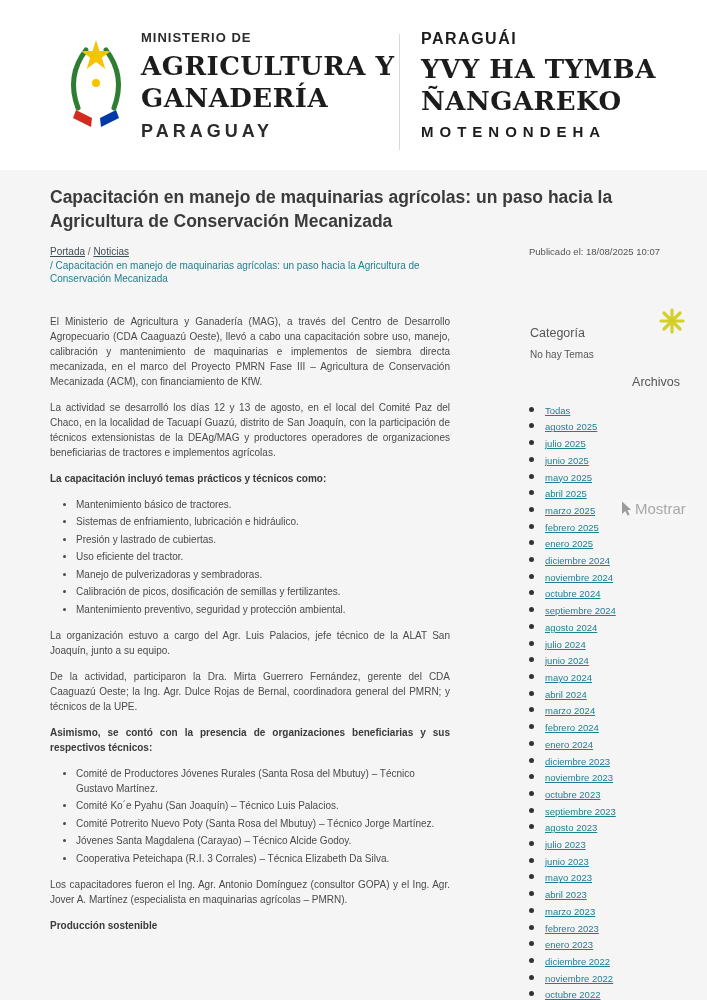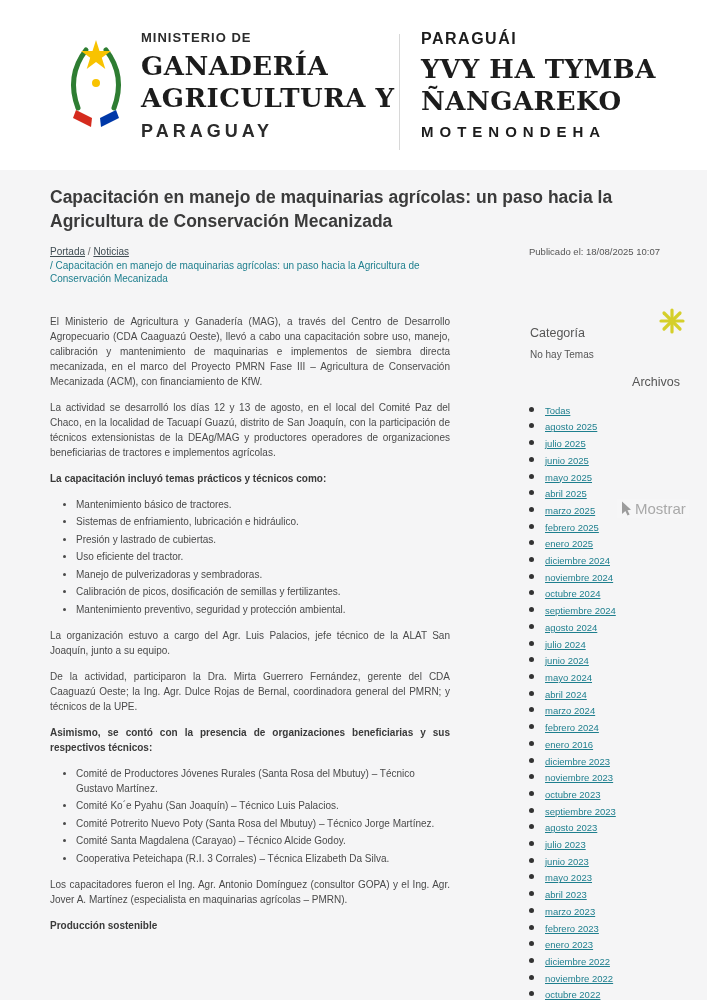--- a/index.html
+++ b/index.html
@@ -63,22 +63,22 @@
         <path d="M22,80 Q10,48 30,22" fill="none" stroke="#2e7d32" stroke-width="5" stroke-linecap="round"></path>
         <path d="M58,80 Q70,48 50,22" fill="none" stroke="#2e7d32" stroke-width="5" stroke-linecap="round"></path>
         <path d="M20,82 L36,90 L35,99 L17,90 Z" fill="#d52b1e"></path>
         <path d="M60,82 L44,90 L45,99 L63,90 Z" fill="#0038a8"></path>
         <path d="M40,12 L43.5,23 L55,23 L45.8,29.8 L49.3,41 L40,34 L30.7,41 L34.2,29.8 L25,23 L36.5,23 Z" fill="#f8c300"></path>
         <circle cx="40" cy="55" r="4" fill="#f8c300"></circle>
       </svg>
     </div>
     <div class="ministry">
       <div class="m-small">MINISTERIO DE</div>
+      <div class="m-big">AGRICULTURA Y</div>
       <div class="m-big">GANADERÍA</div>
-      <div class="m-big">AGRICULTURA Y</div>
       <div class="m-foot">PARAGUAY</div>
     </div>
     <div class="hdr-divider"></div>
     <div class="guarani">
       <div class="g-small">PARAGUÁI</div>
       <div class="g-big">YVY HA TYMBA</div>
       <div class="g-big">ÑANGAREKO</div>
       <div class="g-foot">MOTENONDEHA</div>
     </div>
   </header>
@@ -113,21 +113,21 @@
             <li><span>Mantenimiento preventivo, seguridad y protección ambiental.</span></li>
           </ul>
         <p>La organización estuvo a cargo del Agr. Luis Palacios, jefe técnico de la ALAT San Joaquín, junto a su equipo.</p>
         <p>De la actividad, participaron la Dra. Mirta Guerrero Fernández, gerente del CDA Caaguazú Oeste; la Ing. Agr. Dulce Rojas de Bernal, coordinadora general del PMRN; y técnicos de la UPE.</p>
         <p class="bold">Asimismo, se contó con la presencia de organizaciones beneficiarias y sus respectivos técnicos:</p>
         <ul>
 
         <li><span>Comité de Productores Jóvenes Rurales (Santa Rosa del Mbutuy) – Técnico Gustavo Martínez.</span></li>
             <li><span>Comité Ko´e Pyahu (San Joaquín) – Técnico Luis Palacios.</span></li>
             <li><span>Comité Potrerito Nuevo Poty (Santa Rosa del Mbutuy) – Técnico Jorge Martínez.</span></li>
-            <li><span>Comité Santa Magdalena (Carayao) – Técnico Alcide Godoy.</span></li>
+            <li><span>Jóvenes Santa Magdalena (Carayao) – Técnico Alcide Godoy.</span></li>
             <li><span>Cooperativa Peteichapa (R.I. 3 Corrales) – Técnica Elizabeth Da Silva.</span></li>
           </ul>
         <p>Los capacitadores fueron el Ing. Agr. Antonio Domínguez (consultor GOPA) y el Ing. Agr. Jover A. Martínez (especialista en maquinarias agrícolas – PMRN).</p>
         <p class="bold">Producción sostenible</p>
       </article>
 
       <aside>
         <h3 class="side-h cat">Categoría</h3>
         <div class="notemas">No hay Temas</div>
         <h3 class="side-h arch">Archivos</h3>
@@ -146,21 +146,21 @@
             <li><a>noviembre 2024</a></li>
             <li><a>octubre 2024</a></li>
             <li><a>septiembre 2024</a></li>
             <li><a>agosto 2024</a></li>
             <li><a>julio 2024</a></li>
             <li><a>junio 2024</a></li>
             <li><a>mayo 2024</a></li>
             <li><a>abril 2024</a></li>
             <li><a>marzo 2024</a></li>
             <li><a>febrero 2024</a></li>
-            <li><a>enero 2016</a></li>
+            <li><a>enero 2024</a></li>
             <li><a>diciembre 2023</a></li>
             <li><a>noviembre 2023</a></li>
             <li><a>octubre 2023</a></li>
             <li><a>septiembre 2023</a></li>
             <li><a>agosto 2023</a></li>
             <li><a>julio 2023</a></li>
             <li><a>junio 2023</a></li>
             <li><a>mayo 2023</a></li>
             <li><a>abril 2023</a></li>
             <li><a>marzo 2023</a></li>

